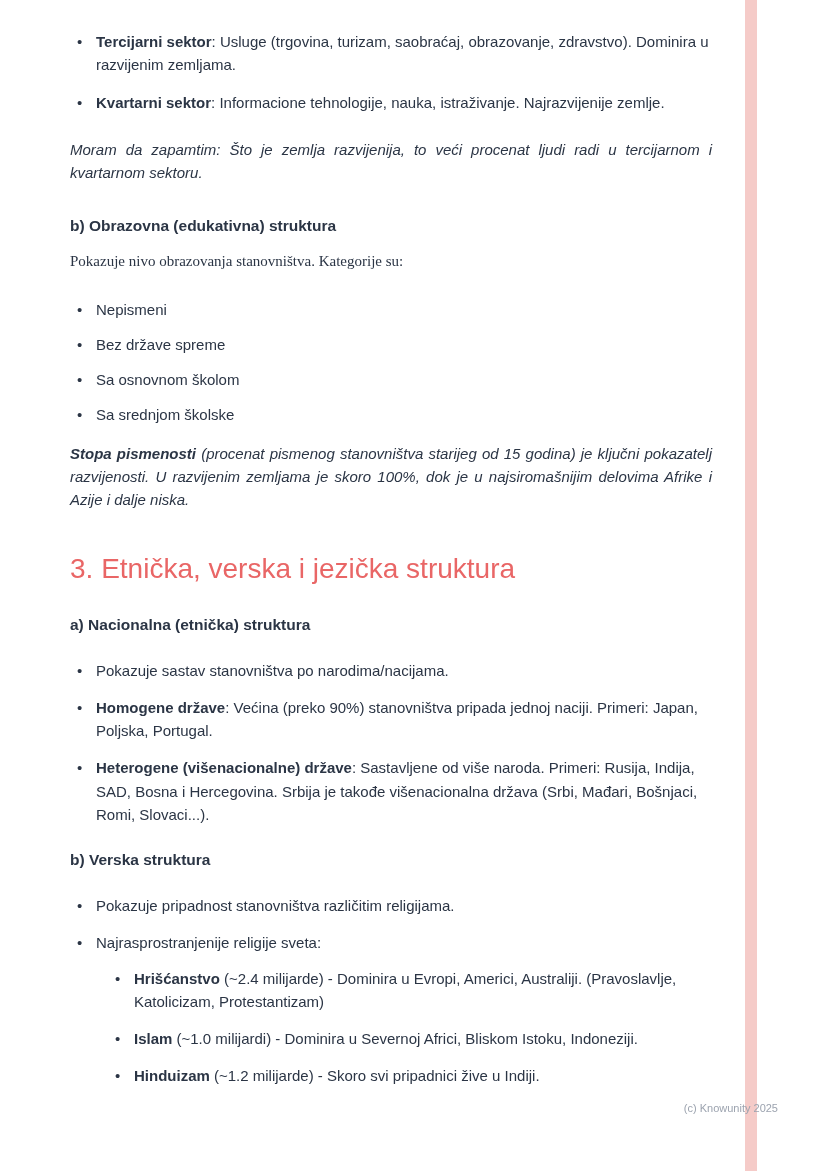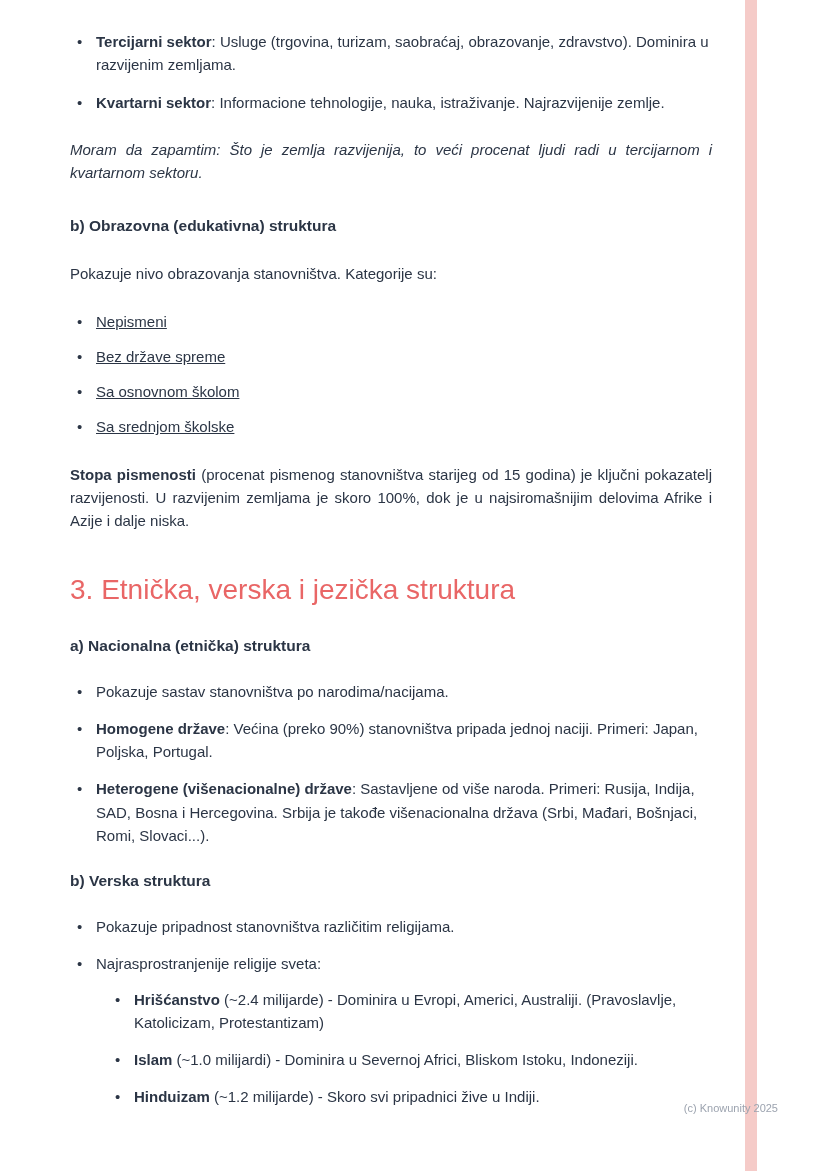--- a/index.html
+++ b/index.html
@@ -27,21 +27,21 @@
     padding-left: 26px;
     margin-bottom: 14px;
   }
   ul.bullet-list > li::before {
     content: "\2022";
     position: absolute;
     left: 7px;
     top: 0;
     font-size: 15px;
   }
-  ul.bullet-list.tight > li { margin-bottom: 12px; text-decoration: underline; }
+  ul.bullet-list.tight > li { margin-bottom: 12px; }
   ul.nested {
     margin-top: 12px;
     margin-left: 13px;
   }
   ul.nested > li {
     position: relative;
     padding-left: 25px;
     margin-bottom: 14px;
   }
   ul.nested > li::before {
@@ -53,23 +53,23 @@
   p.note {
     margin-top: 24px;
     font-style: italic;
     text-align: justify;
   }
   h3.sub-heading {
     margin-top: 30px;
     font-size: 15.5px;
     font-weight: bold;
   }
-  p.body-para { margin-top: 24px; }
+  p.body-para { margin-top: 12px; font-family: Liberation Serif, serif; }
   ul.block-list { margin-top: 24px; }
-  p.stopa { margin-top: 24px; text-align: justify; }
+  p.stopa { margin-top: 15px; text-align: justify; font-style: italic; }
   h2.accent-heading {
     margin-top: 36px;
     font-size: 28px;
     font-weight: normal;
     color: var(--accent, #e96666);
   }
   h3.sub-heading.after-accent { margin-top: 22px; }
   ul.block-list.after-heading { margin-top: 22px; }
   strong { font-weight: bold; }
   .side-bar {

